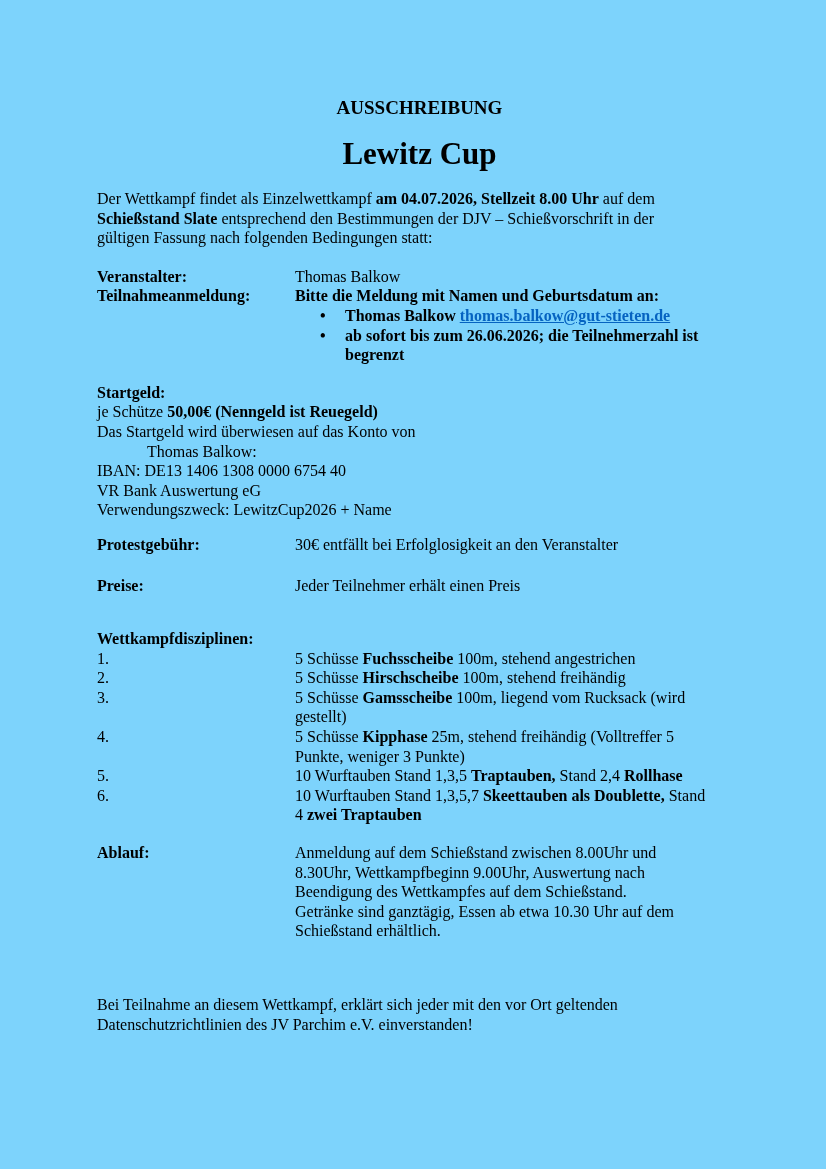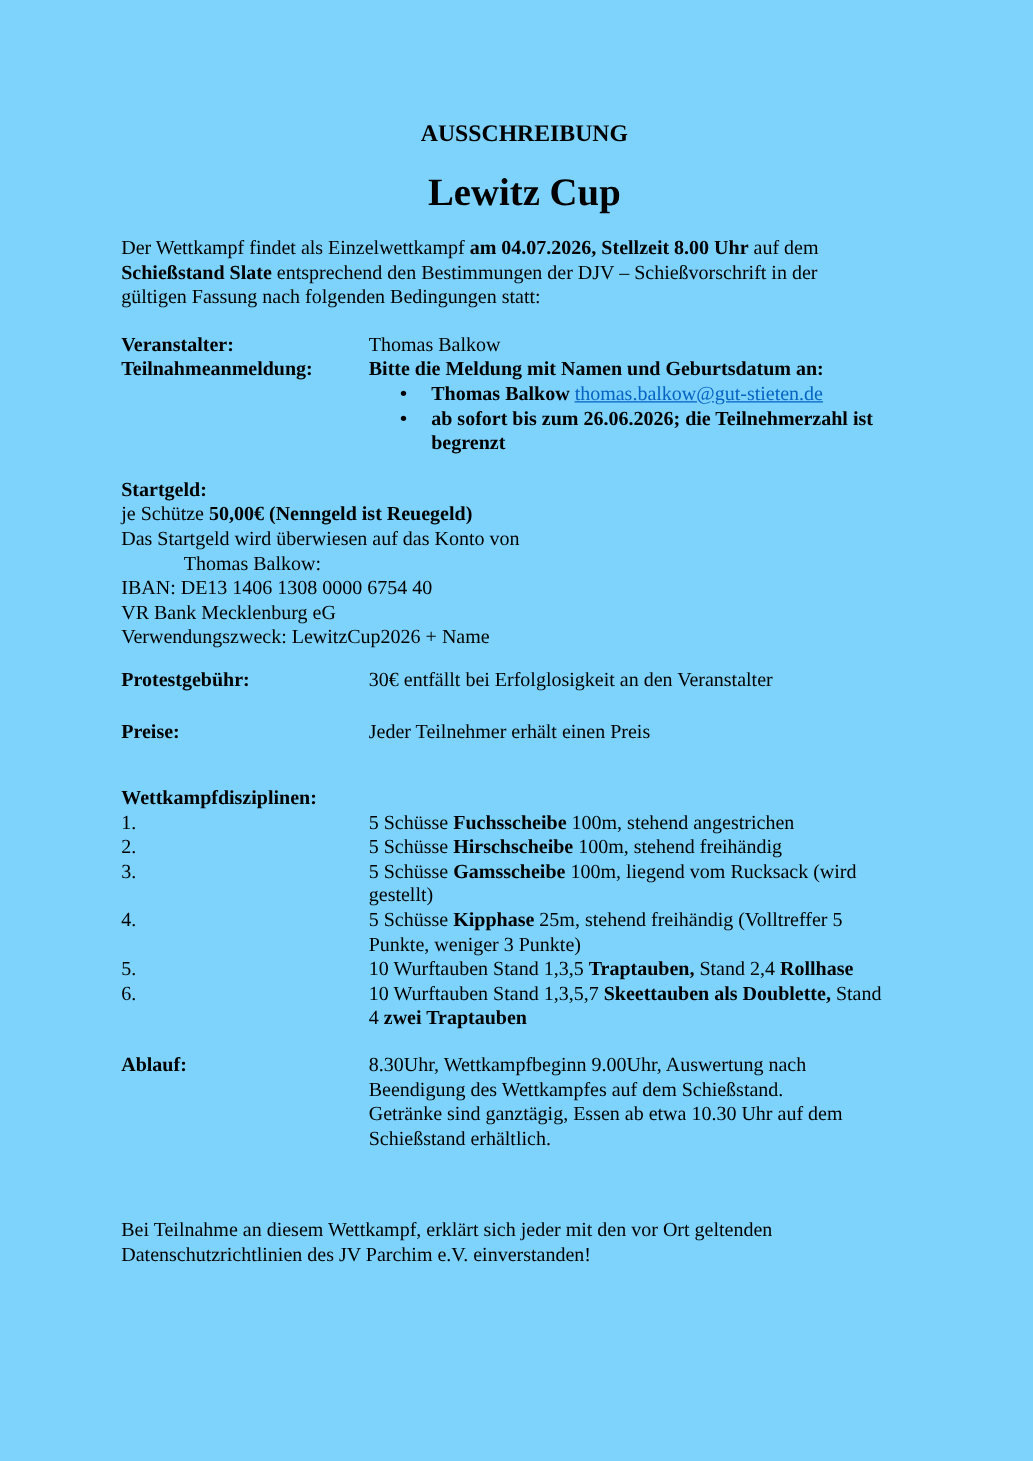--- a/index.html
+++ b/index.html
@@ -22,21 +22,21 @@
   .intro{margin-top:21px;}
   .line{min-height:19.6px;}
   .b{font-weight:bold;}
   .row{display:flex;align-items:flex-start;}
   .label{width:198px;flex:none;}
   .value{width:447px;flex:none;}
   .indent{padding-left:50px;}
   .bullet-item{display:flex;padding-left:25px;}
   .bullet-glyph{width:25px;flex:none;font-weight:bold;}
   .bullet-text{flex:1;}
-  a.link{color:#0563c1;text-decoration:underline;font-weight:normal;cursor:pointer;text-align:center;}
+  a.link{color:#0563c1;text-decoration:underline;font-weight:bold;cursor:pointer;text-align:center;}
   
   .sec-0{margin-top:19px;}
   .sec-1{}
   .sec-2{margin-top:18px;flex-direction:column;}
   .sec-3{margin-top:15px;align-items:flex-end;}
   .sec-4{margin-top:21px;}
   .sec-5{margin-top:34px;}
   .sec-6,.sec-7,.sec-8,.sec-9,.sec-10,.sec-11{margin-top:0;}
   .sec-12{margin-top:18px;}
   .closing{margin-top:54px;}
@@ -75,21 +75,21 @@
           </div>
         </div>
       </div>
       <div class="row sec-2">
         <div class="label b">Startgeld:</div>
         <div class="value">
           <div class="line"><span>je Schütze </span><span class="b">50,00€ (Nenngeld ist Reuegeld)</span></div>
           <div class="line"><span>Das Startgeld wird überwiesen auf das Konto von</span></div>
           <div class="line indent"><span>Thomas Balkow:</span></div>
           <div class="line"><span>IBAN: DE13 1406 1308 0000 6754 40</span></div>
-          <div class="line"><span>VR Bank Mecklenburg eG</span></div>
+          <div class="line"><span>VR Bank Auswertung eG</span></div>
           <div class="line"><span>Verwendungszweck: LewitzCup2026 + Name</span></div>
         </div>
       </div>
       <div class="row sec-3">
         <div class="label b">Protestgebühr:</div>
         <div class="value">
           <div class="line"><span>30€ entfällt bei Erfolglosigkeit an den Veranstalter</span></div>
         </div>
       </div>
       <div class="row sec-4">
@@ -134,20 +134,21 @@
       </div>
       <div class="row sec-11">
         <div class="label">6.</div>
         <div class="value">
           <div class="line"><span>10 Wurftauben Stand 1,3,5,7 </span><span class="b">Skeettauben als Doublette,</span><span> Stand</span><br><span>4 </span><span class="b">zwei Traptauben</span></div>
         </div>
       </div>
       <div class="row sec-12">
         <div class="label b">Ablauf:</div>
         <div class="value">
+          <div class="line"><span>Anmeldung auf dem Schießstand zwischen 8.00Uhr und</span></div>
           <div class="line"><span>8.30Uhr, Wettkampfbeginn 9.00Uhr, Auswertung nach</span></div>
           <div class="line"><span>Beendigung des Wettkampfes auf dem Schießstand.</span></div>
           <div class="line"><span>Getränke sind ganztägig, Essen ab etwa 10.30 Uhr auf dem</span></div>
           <div class="line"><span>Schießstand erhältlich.</span></div>
         </div>
       </div>
     </div>
 
   <div class="closing">
       <div class="line"><span>Bei Teilnahme an diesem Wettkampf, erklärt sich jeder mit den vor Ort geltenden</span></div>

